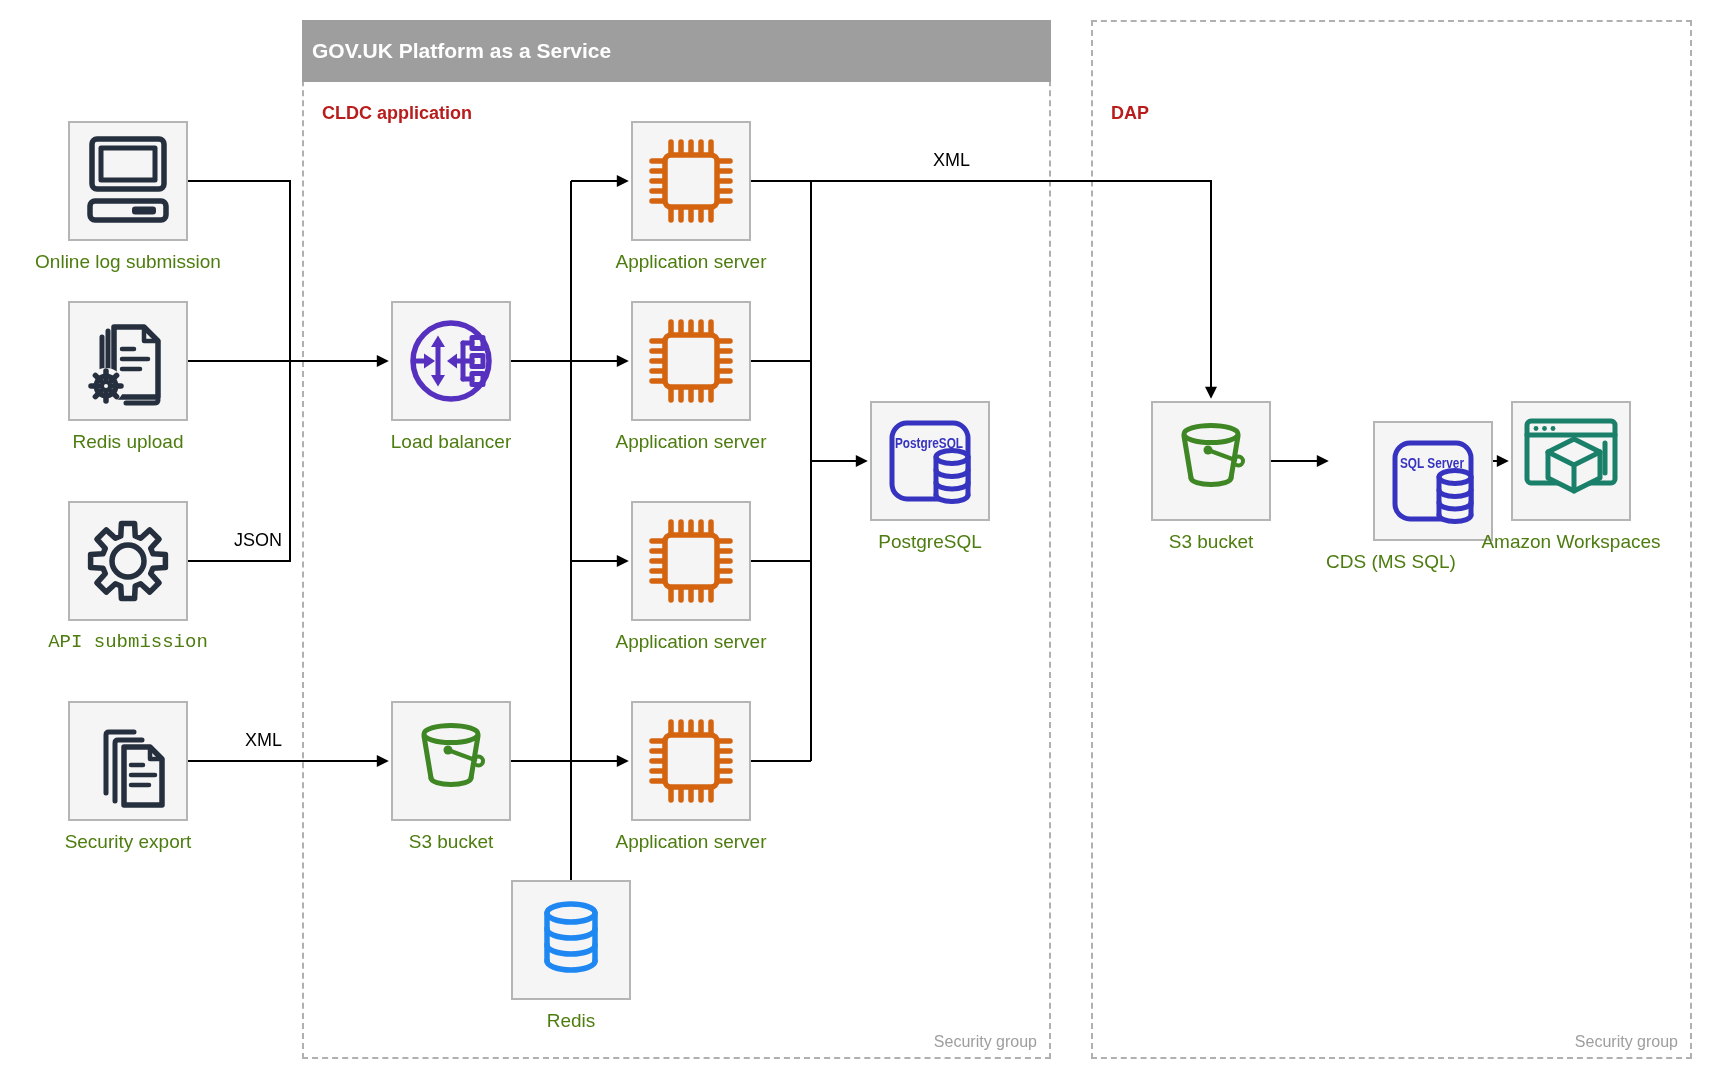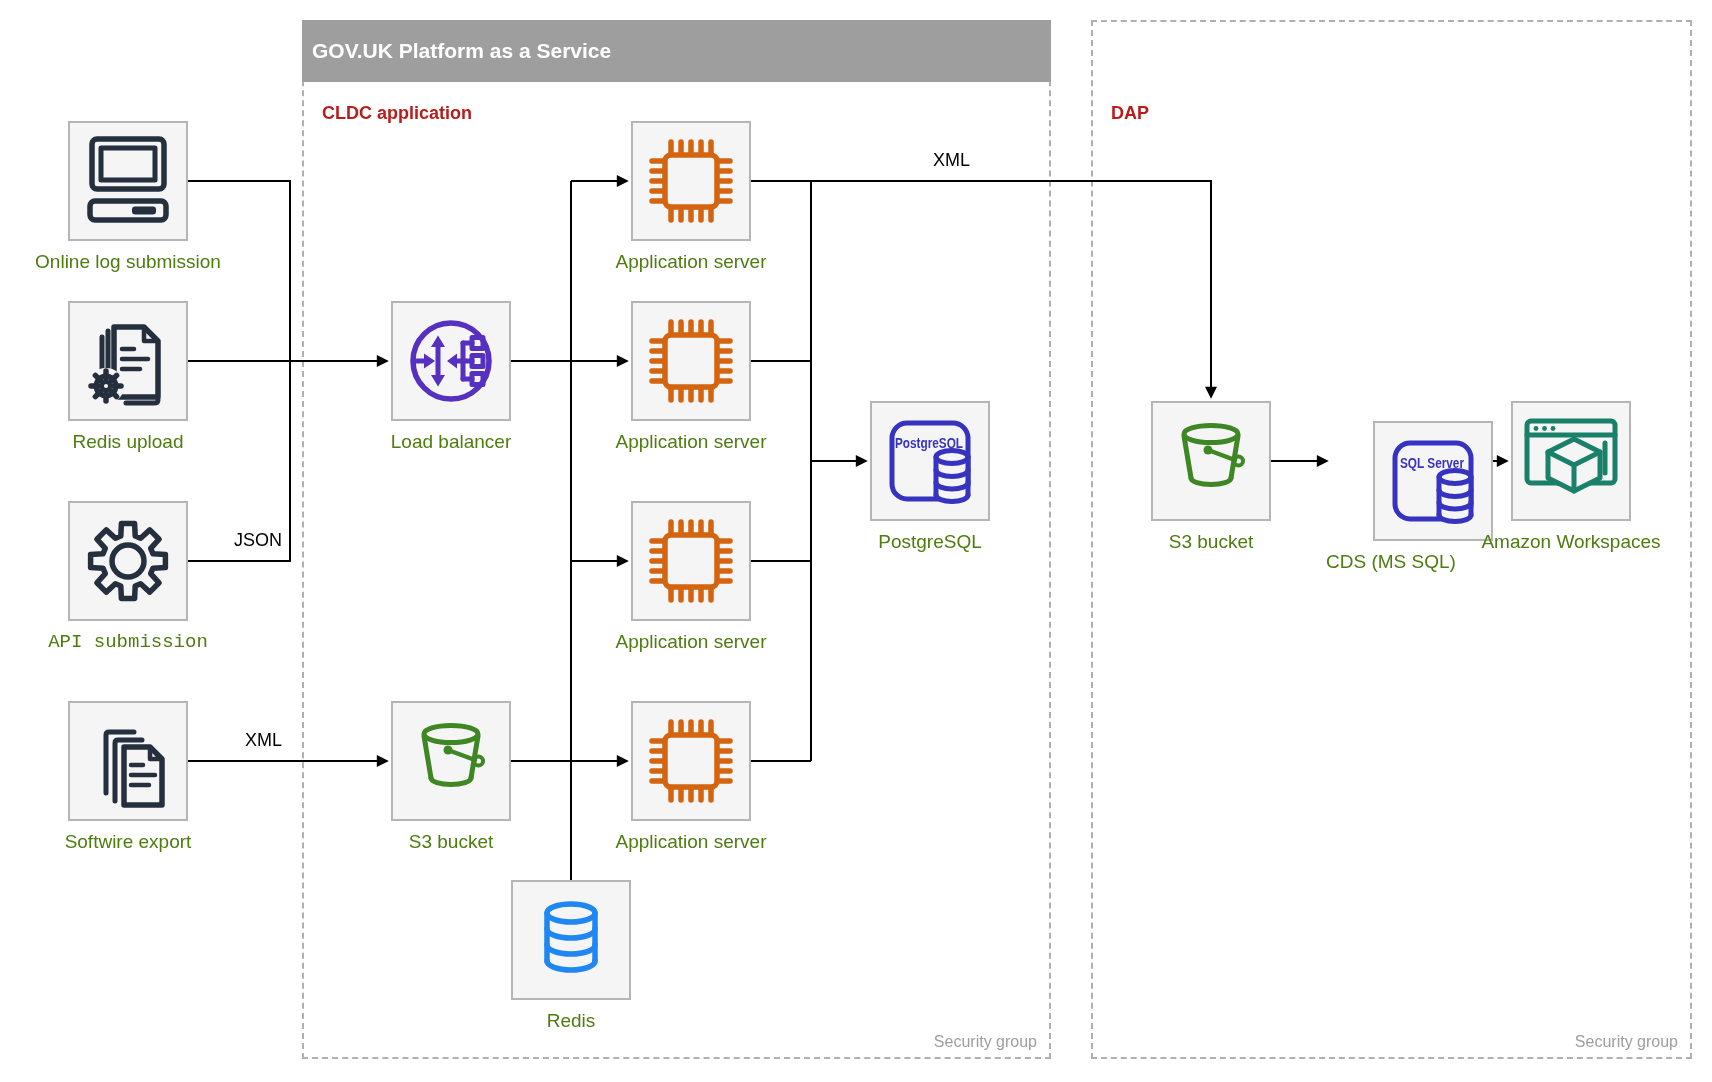--- a/index.html
+++ b/index.html
@@ -125,21 +125,21 @@
     <svg class="icon c-navy" viewBox="0 0 120 120">
       <path d="M38 92 V34 Q38 31 41 31 H66" style="stroke-width:5"></path>
       <path d="M47 100 V42 Q47 39 50 39 H74" style="stroke-width:5"></path>
       <path d="M56 46 H82 L94 58 V104 H56 Z"></path>
       <path d="M82 46 V58 H94" style="stroke-width:4.5"></path>
       <path d="M63 64 H75" style="stroke-width:4.5"></path>
       <path d="M63 74 H87" style="stroke-width:4.5"></path>
       <path d="M63 84 H81" style="stroke-width:4.5"></path>
     </svg>
   </div>
-  <div class="nlabel" style="left:18px;top:831px;">Softwire export</div>
+  <div class="nlabel" style="left:18px;top:831px;">Security export</div>
 
   <div class="node" style="left:391px;top:301px;">
     <svg class="icon c-purple sw5" viewBox="0 0 120 120">
       <circle cx="60" cy="60" r="38" style="stroke-width:5.5"></circle>
       <path d="M23 60 H33"></path>
       <path class="f" d="M33 52.5 L44 60 L33 67.5 Z"></path>
       <path d="M47 45 V75"></path>
       <path class="f" d="M40 46 L47 34.5 L54 46 Z"></path>
       <path class="f" d="M40 74 L47 85.5 L54 74 Z"></path>
       <path class="f" d="M66 52.5 L56 60 L66 67.5 Z"></path>

